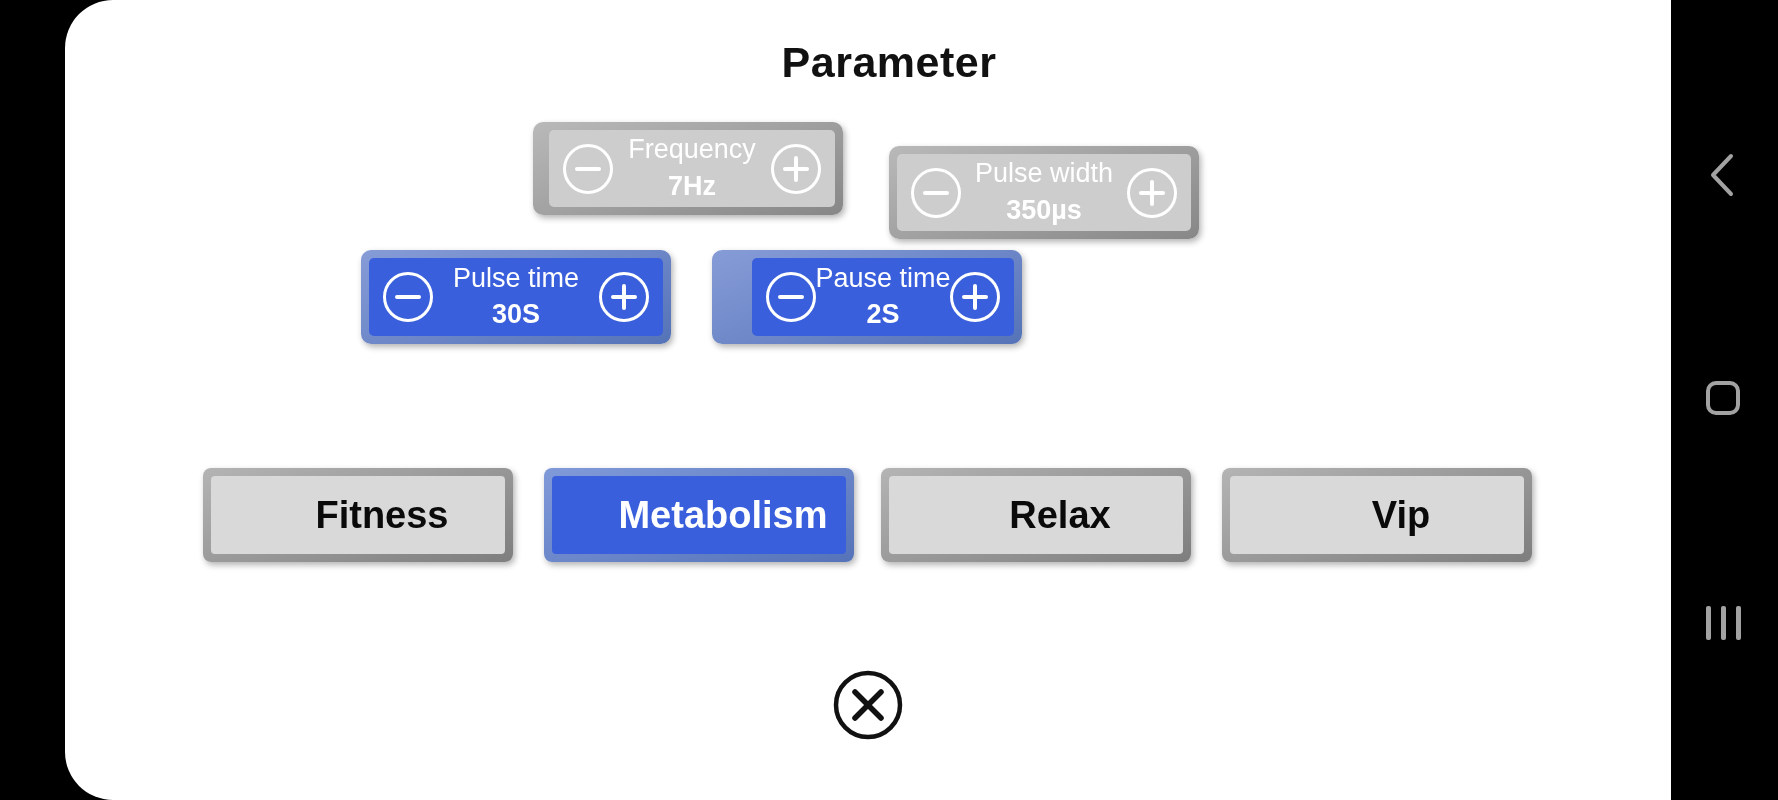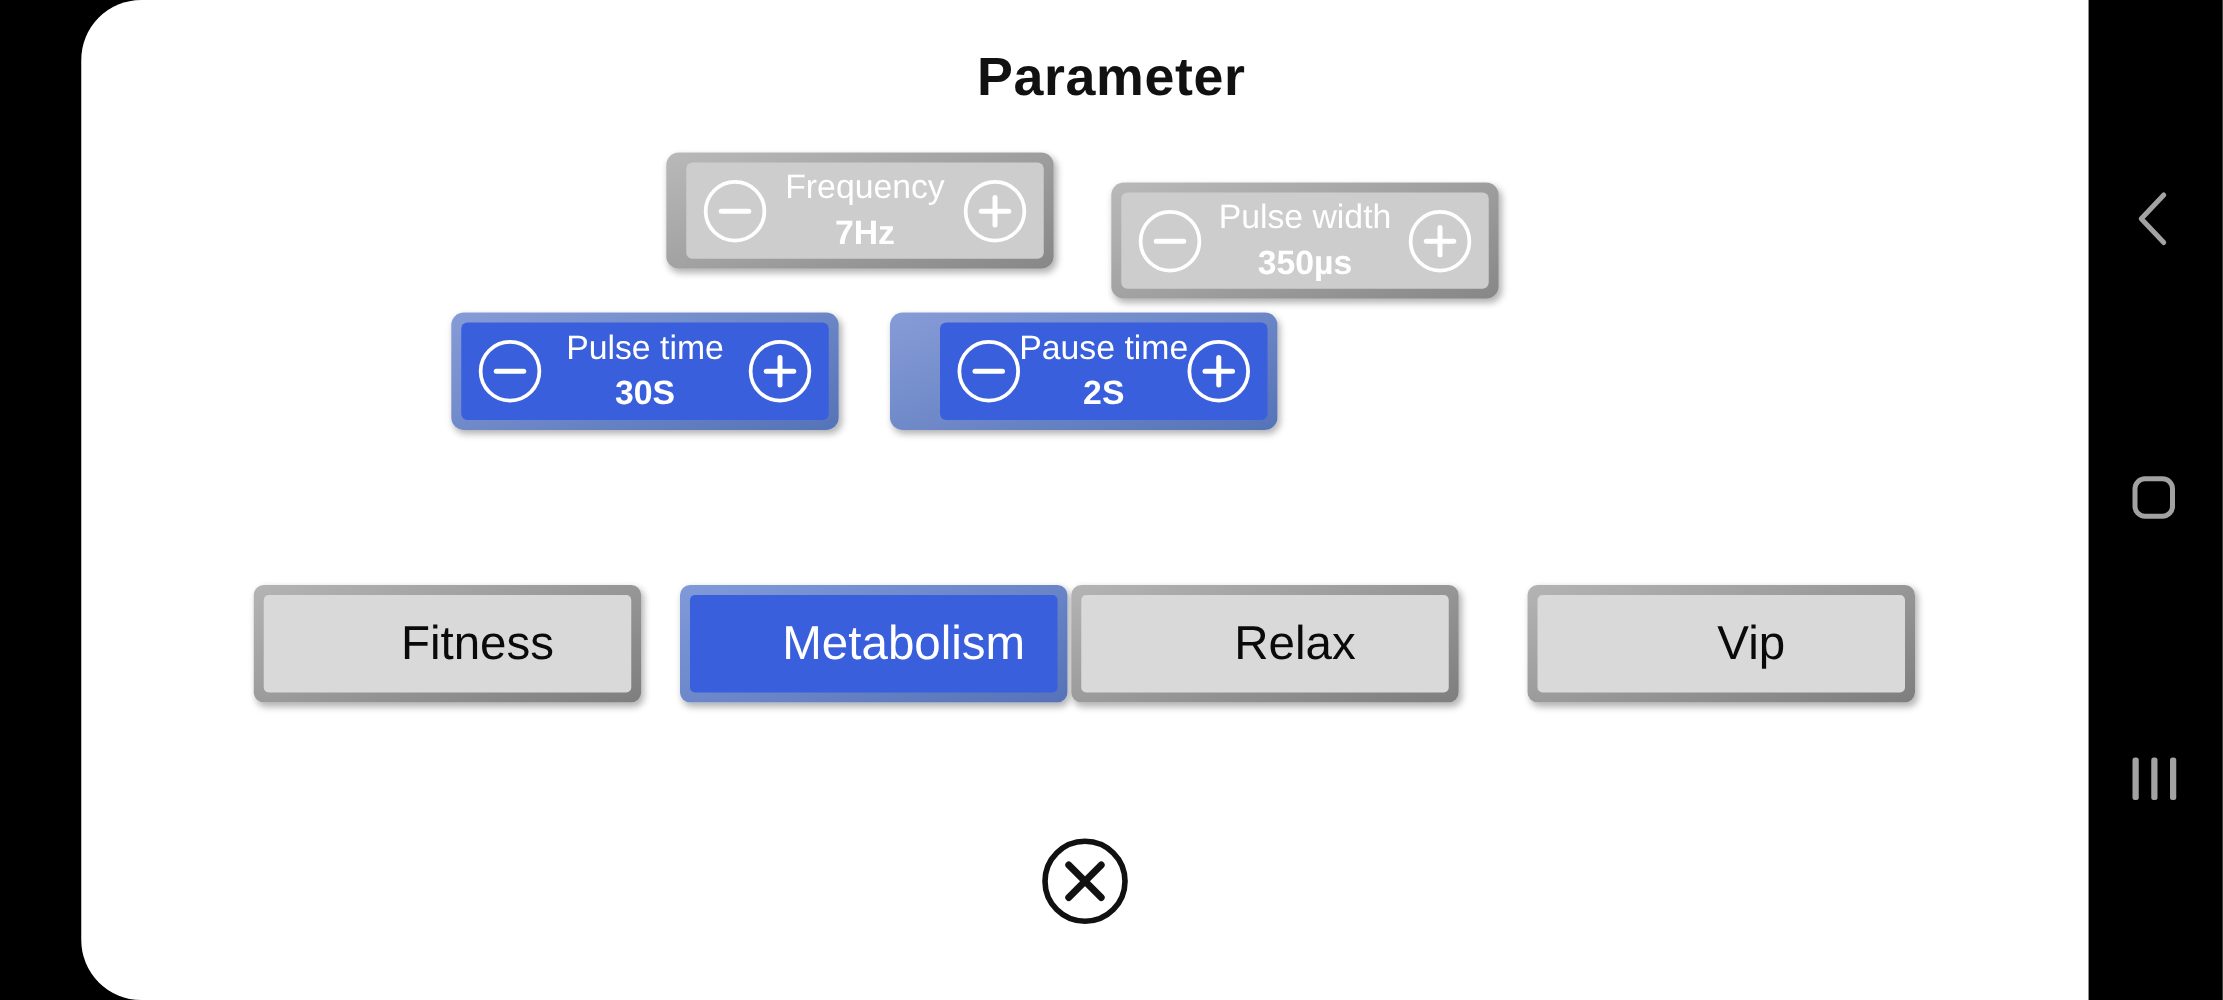--- a/index.html
+++ b/index.html
@@ -100,21 +100,21 @@
     cursor: pointer;
   }
   .mode-btn .inner {
     width: 100%; height: 100%;
     box-sizing: border-box;
     border-radius: 4px;
     display: flex;
     align-items: center;
     justify-content: center;
     font-size: 38px;
-    font-weight: normal;
+    font-weight: bold;
     padding-left: 48px;
   }
   .mode-btn.gray { background: linear-gradient(160deg, #b4b4b4, #7e7e7e); }
   .mode-btn.gray .inner { background: #d9d9d9; color: #0a0a0a; }
   .mode-btn.blue { background: linear-gradient(160deg, #809ad9, #5673b9); }
   .mode-btn.blue .inner { background: #3a5fdc; color: #fff; }
 
   
   .close-btn {
     position: absolute;
@@ -202,21 +202,21 @@
     </div>
   </div>
 
 
   <div class="mode-btn gray" style="left:138px; top:468px;">
     <div class="inner">Fitness</div>
   </div>
   <div class="mode-btn blue" style="left:479px; top:468px;">
     <div class="inner">Metabolism</div>
   </div>
-  <div class="mode-btn gray" style="left:792px; top:468px;">
+  <div class="mode-btn gray" style="left:816px; top:468px;">
     <div class="inner">Relax</div>
   </div>
   <div class="mode-btn gray" style="left:1157px; top:468px;">
     <div class="inner">Vip</div>
   </div>
 
   <div class="close-btn">
     <svg width="74" height="74" viewBox="0 0 74 74">
       <circle cx="37" cy="37" r="32" fill="none" stroke="#111" stroke-width="4.5"></circle>
       <line x1="24" y1="24" x2="50" y2="50" stroke="#111" stroke-width="5.5" stroke-linecap="round"></line>

